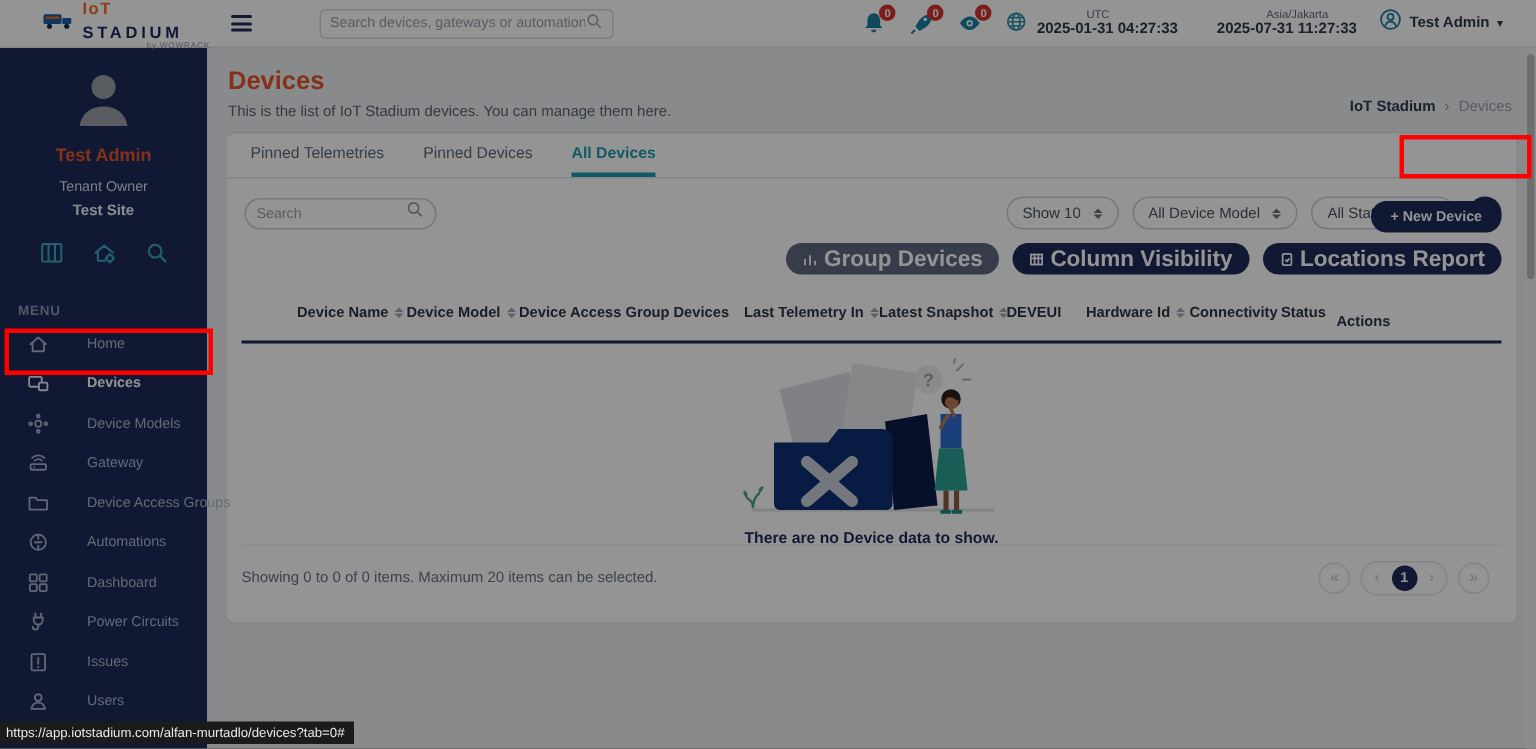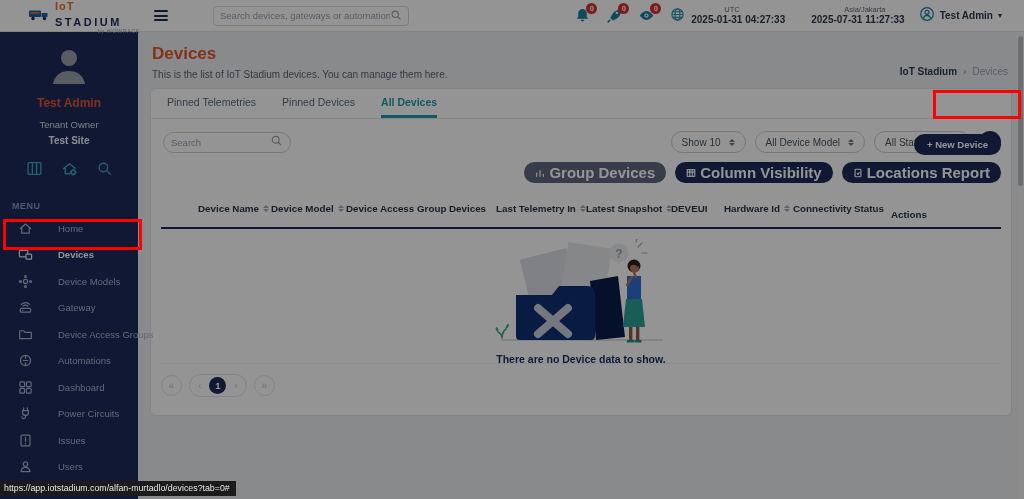--- a/index.html
+++ b/index.html
@@ -522,20 +522,21 @@
           <path d="M150 38l-2 -4" stroke="#b97b59" stroke-width="2.4" stroke-linecap="round"></path>
           <path d="M140 60h16l3 28h-22z" fill="#2aa395"></path>
           <rect x="143" y="88" width="3.4" height="13" fill="#8a5a42"></rect>
           <rect x="150" y="88" width="3.4" height="13" fill="#8a5a42"></rect>
           <path d="M141 101h7v2.5h-7zM148.5 101h7v2.5h-7z" fill="#1f8f85"></path>
         </svg>
         <div class="empty-text">There are no Device data to show.</div>
       </div>
 
       <div class="card-foot">
+        <div class="foot-summary">Showing 0 to 0 of 0 items. Maximum 20 items can be selected.</div>
         <div class="pager">
           <div class="pg-circle">«</div>
           <div class="pg-mid">
             <span class="pg-arrow">‹</span>
             <span class="pg-num">1</span>
             <span class="pg-arrow">›</span>
           </div>
           <div class="pg-circle">»</div>
         </div>
       </div>

